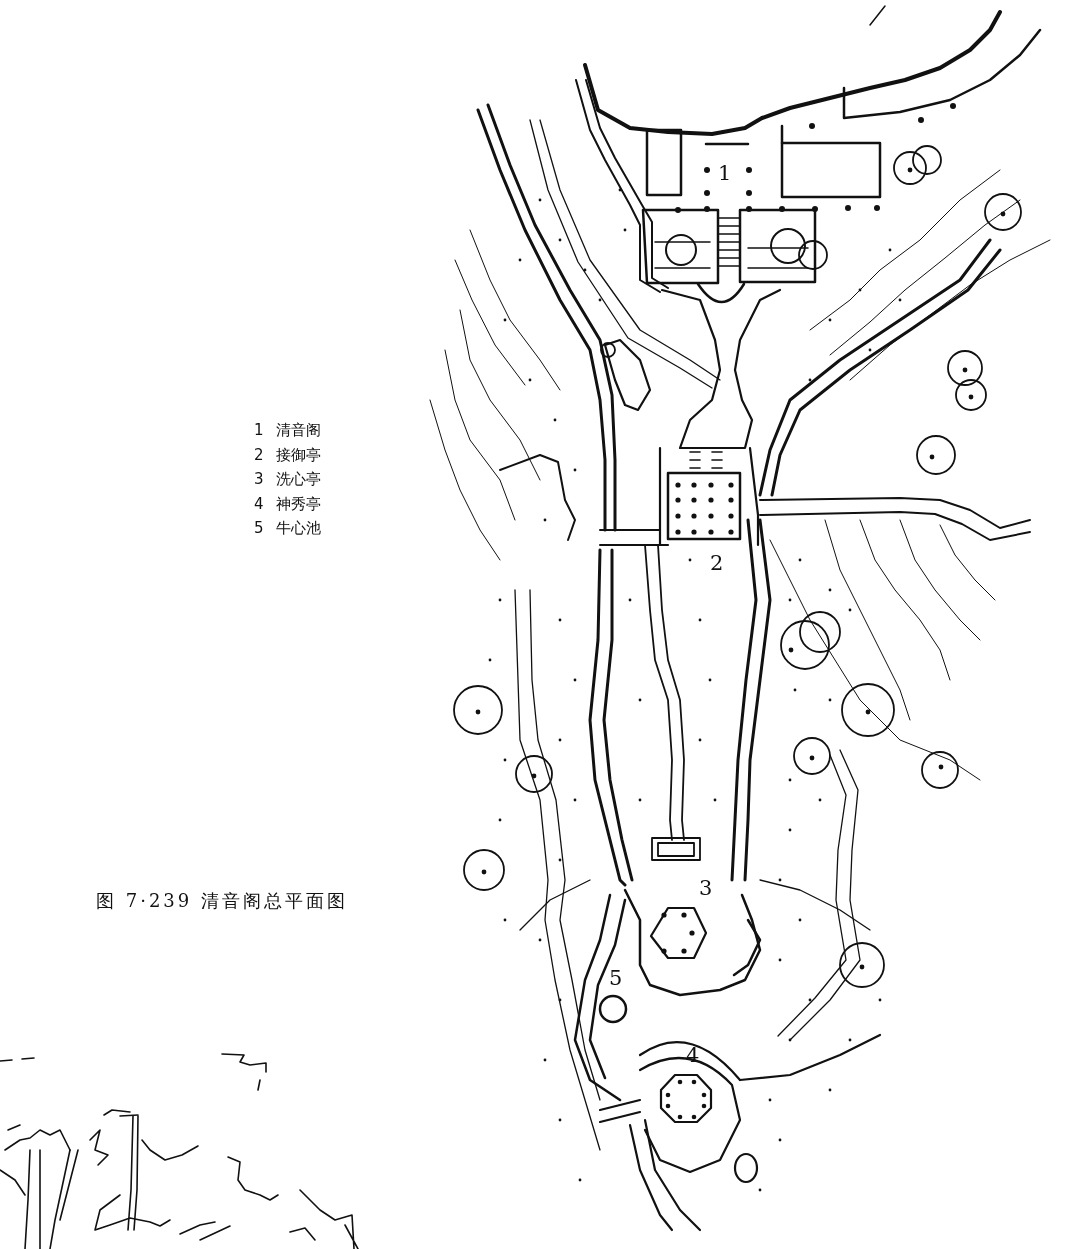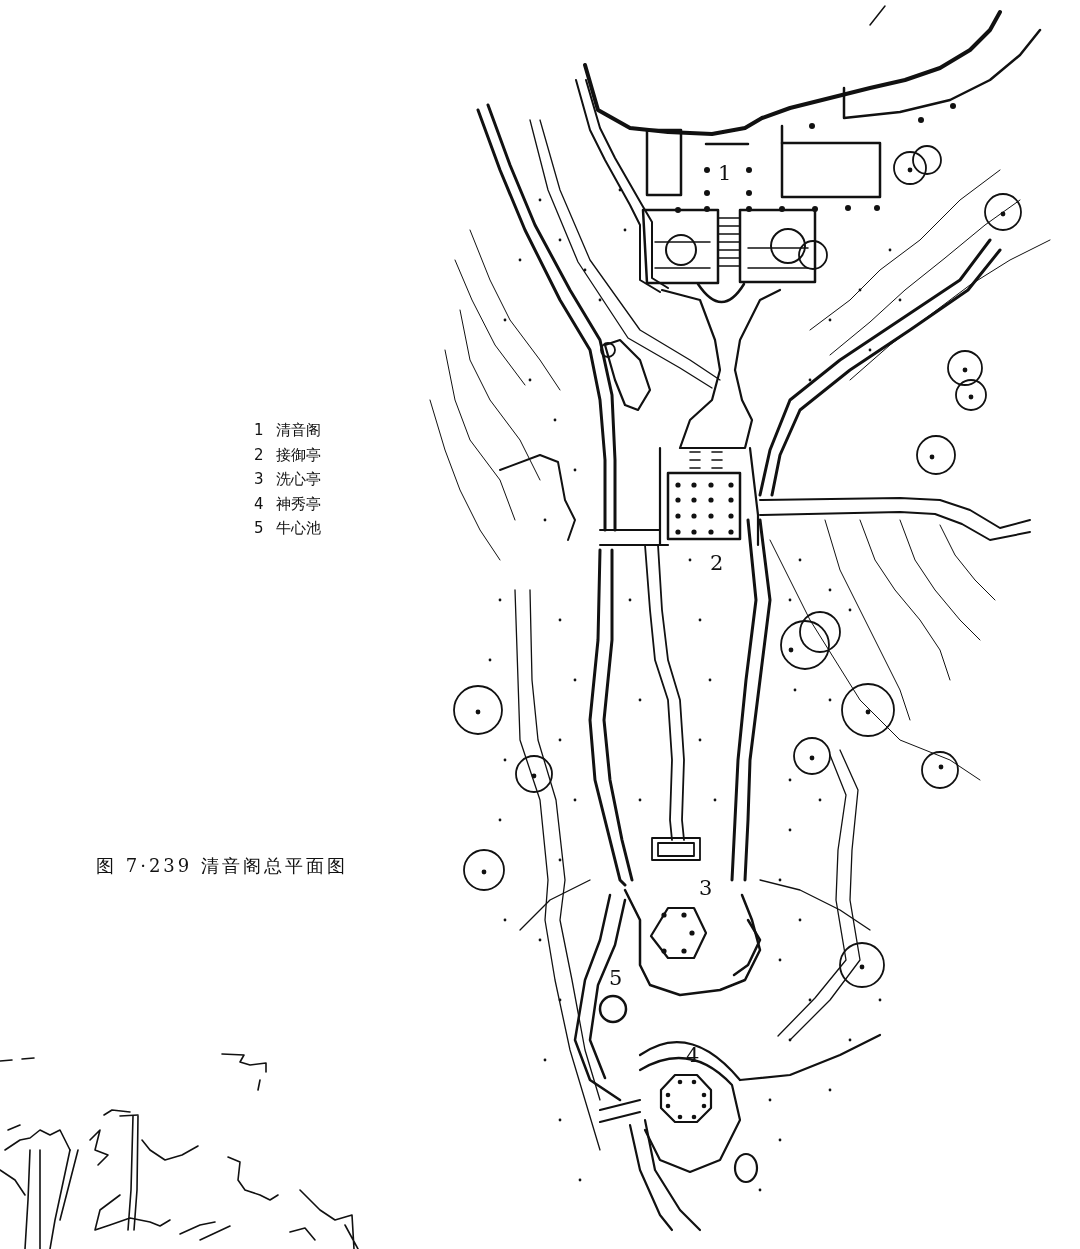--- a/index.html
+++ b/index.html
@@ -1,21 +1,21 @@
 <!DOCTYPE html>
 <html><head>
 <meta charset="utf-8">
 <style>
   html, body { margin: 0; padding: 0; background: #ffffff; }
   body { width: 1080px; height: 1249px; position: relative; overflow: hidden;
          font-family: "DejaVu Sans", sans-serif; color: #111; }
   .legend { position: absolute; left: 254px; top: 418px; font-size: 15px; line-height: 24.5px; }
   .legend-row { display: flex; gap: 10px; white-space: nowrap; }
   .legend-num { width: 12px; text-align: left; }
-  .caption { position: absolute; left: 96px; top: 854px; font-size: 18px; letter-spacing: 3px;
+  .caption { position: absolute; left: 96px; top: 889px; font-size: 18px; letter-spacing: 3px;
              font-family: "DejaVu Serif", serif; white-space: nowrap; }
   .plan, .sketch { position: absolute; left: 0; top: 0; }
   .plan-label { font-family: "DejaVu Serif", serif; font-size: 21px; fill: #111; }
   svg path, svg polyline, svg line, svg circle, svg polygon, svg rect { vector-effect: non-scaling-stroke; }
 </style>
 </head>
 <body>
 
 <div class="legend">
   <div class="legend-row">

